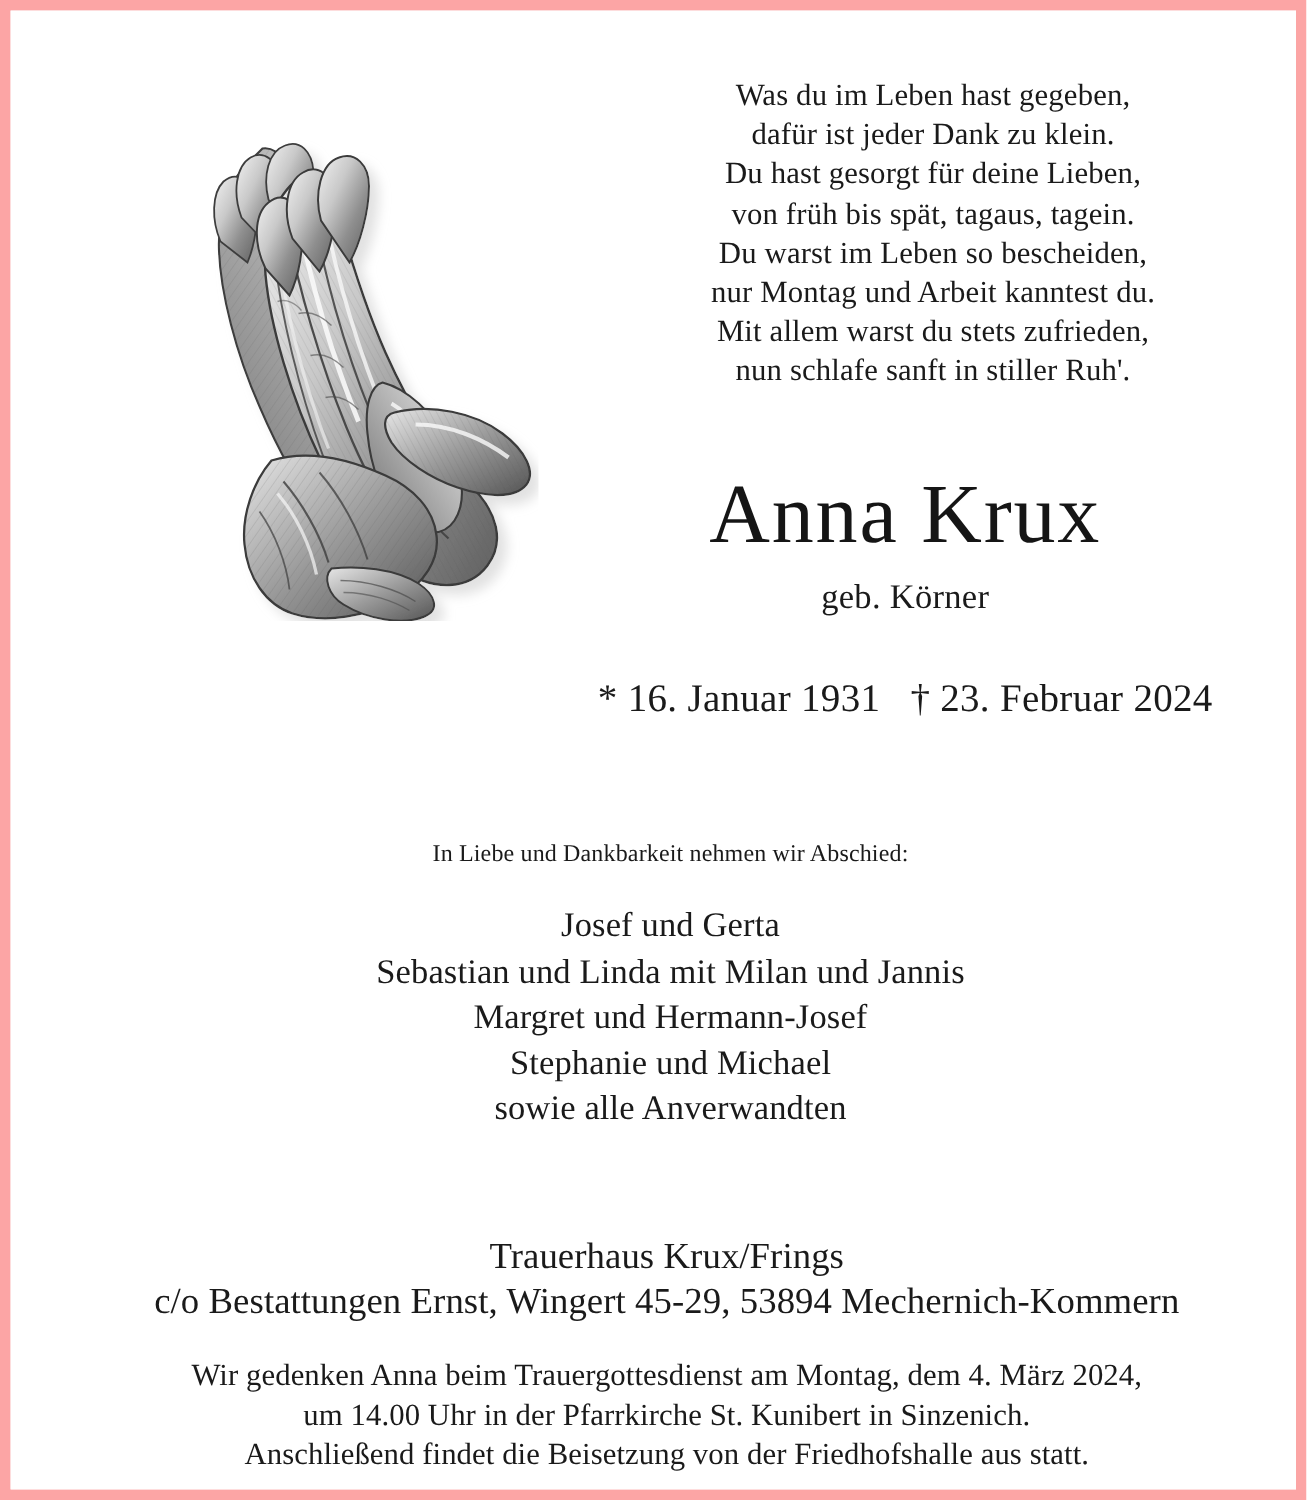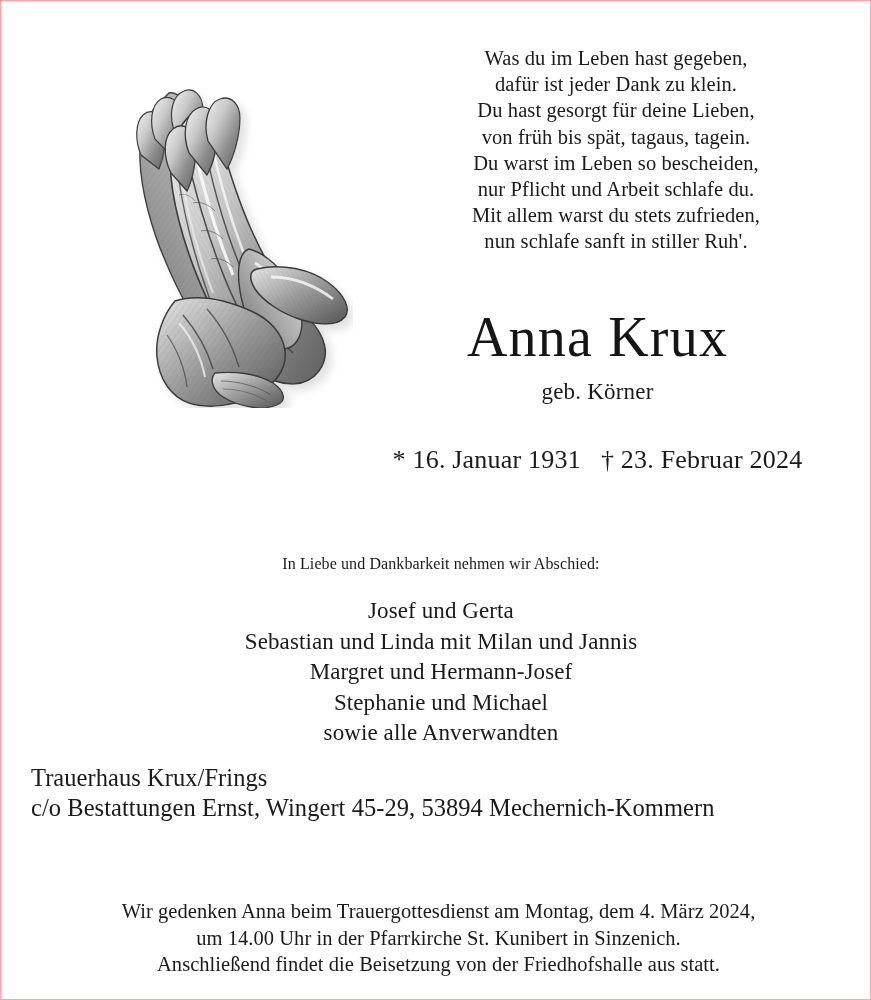--- a/index.html
+++ b/index.html
@@ -12,21 +12,21 @@
     color: #1a1a1a;
   }
 
   
   #notice {
     position: relative;
     width: 871px;
     height: 1000px;
     box-sizing: border-box;
     background: #ffffff;
-    border: 1px solid #fca5a5;
+    border: 7px solid #fca5a5;
     overflow: hidden;
     text-decoration: underline;
   }
   #notice-inner {
     position: relative;
     width: 100%;
     height: 100%;
     background: #ffffff;
   }
 
@@ -105,22 +105,23 @@
     display: block;
     font-size: 23px;
     line-height: 30.5px;
     letter-spacing: 0.1px;
   }
 
   
   .funeral-home {
     position: absolute;
     left: 30px;
-    top: 762px;
+    top: 816px;
     width: 815px;
+    text-align: center;
   }
   .funeral-home .ln {
     display: block;
     font-size: 24.5px;
     line-height: 30px;
     letter-spacing: 0.05px;
   }
 
   
   .service {
@@ -260,21 +261,21 @@
         </g>
       </svg>
     </div>
 
     <div class="poem">
       <span class="ln">Was du im Leben hast gegeben,</span>
       <span class="ln">dafür ist jeder Dank zu klein.</span>
       <span class="ln">Du hast gesorgt für deine Lieben,</span>
       <span class="ln">von früh bis spät, tagaus, tagein.</span>
       <span class="ln">Du warst im Leben so bescheiden,</span>
-      <span class="ln">nur Pflicht und Arbeit schlafe du.</span>
+      <span class="ln">nur Montag und Arbeit kanntest du.</span>
       <span class="ln">Mit allem warst du stets zufrieden,</span>
       <span class="ln">nun schlafe sanft in stiller Ruh'.</span>
     </div>
 
     <div class="name-block">
       <span class="deceased-name">Anna Krux</span>
       <span class="maiden-name">geb. Körner</span>
       <span class="life-dates">* 16. Januar 1931   † 23. Februar 2024</span>
     </div>
 

